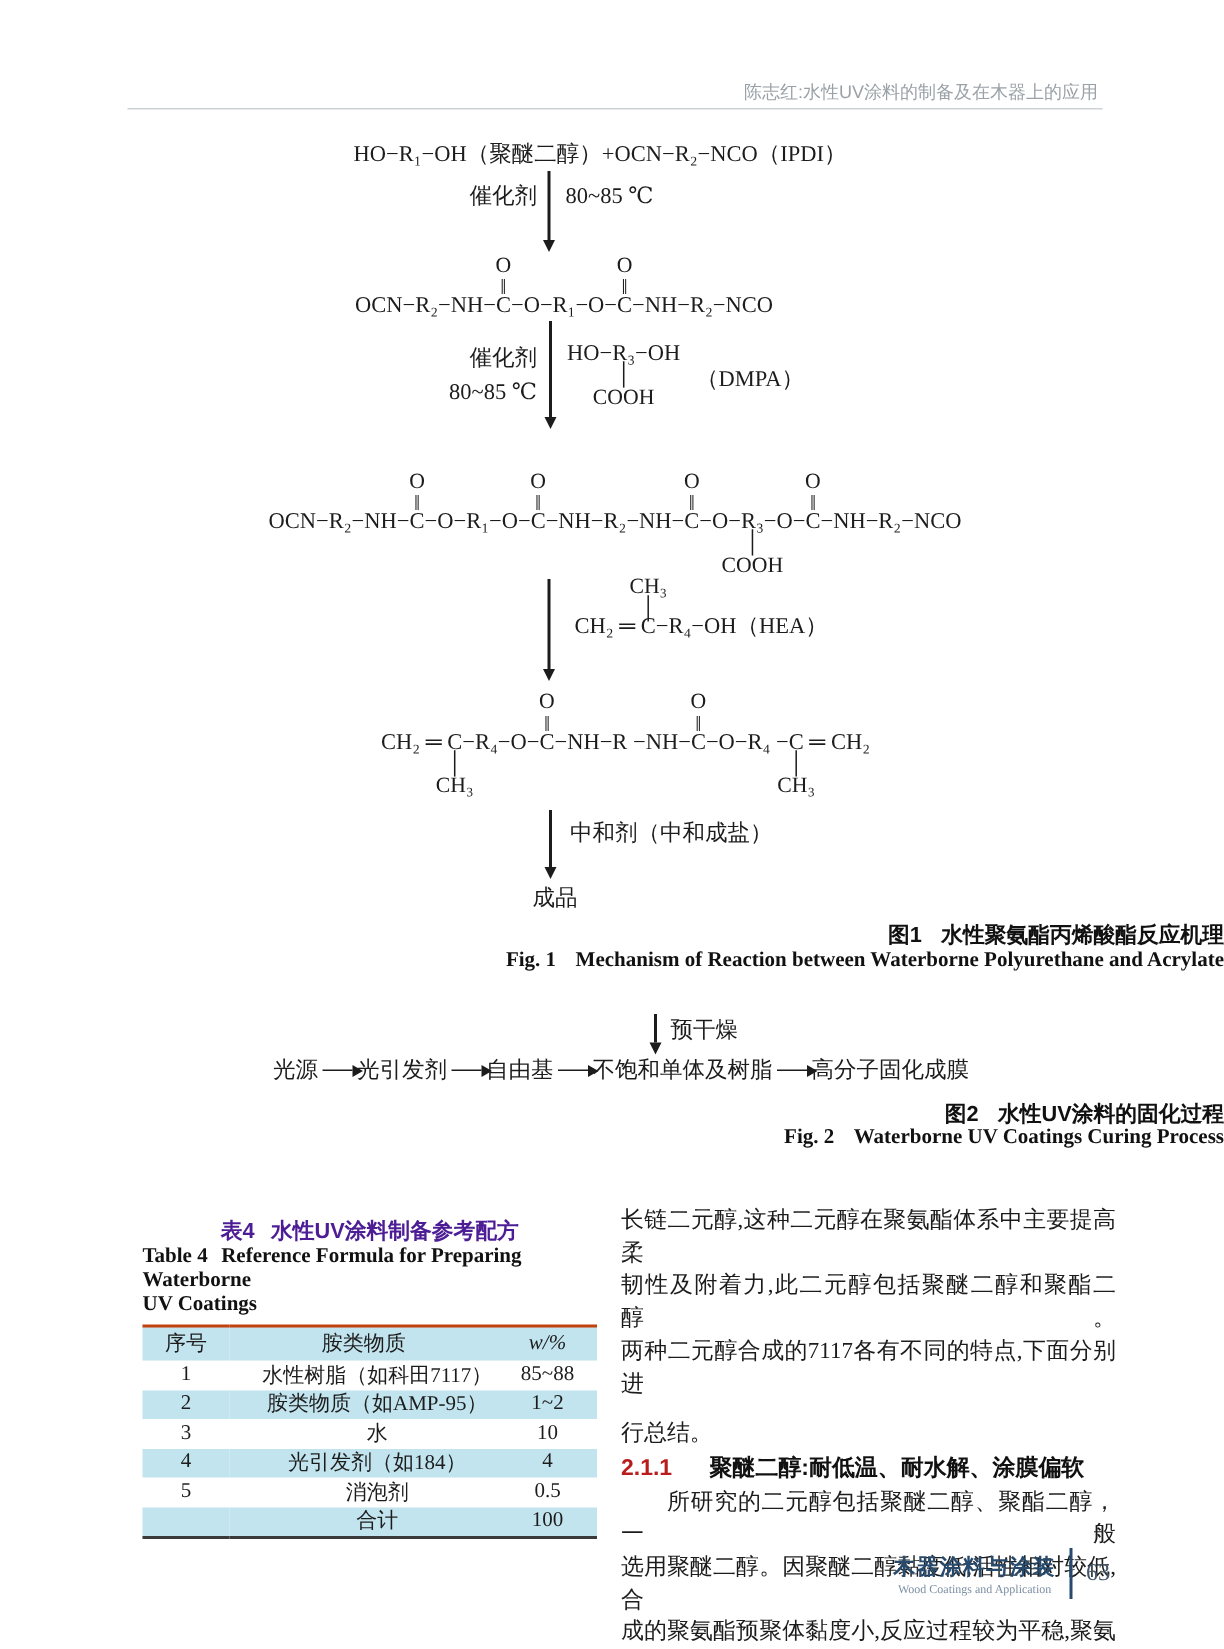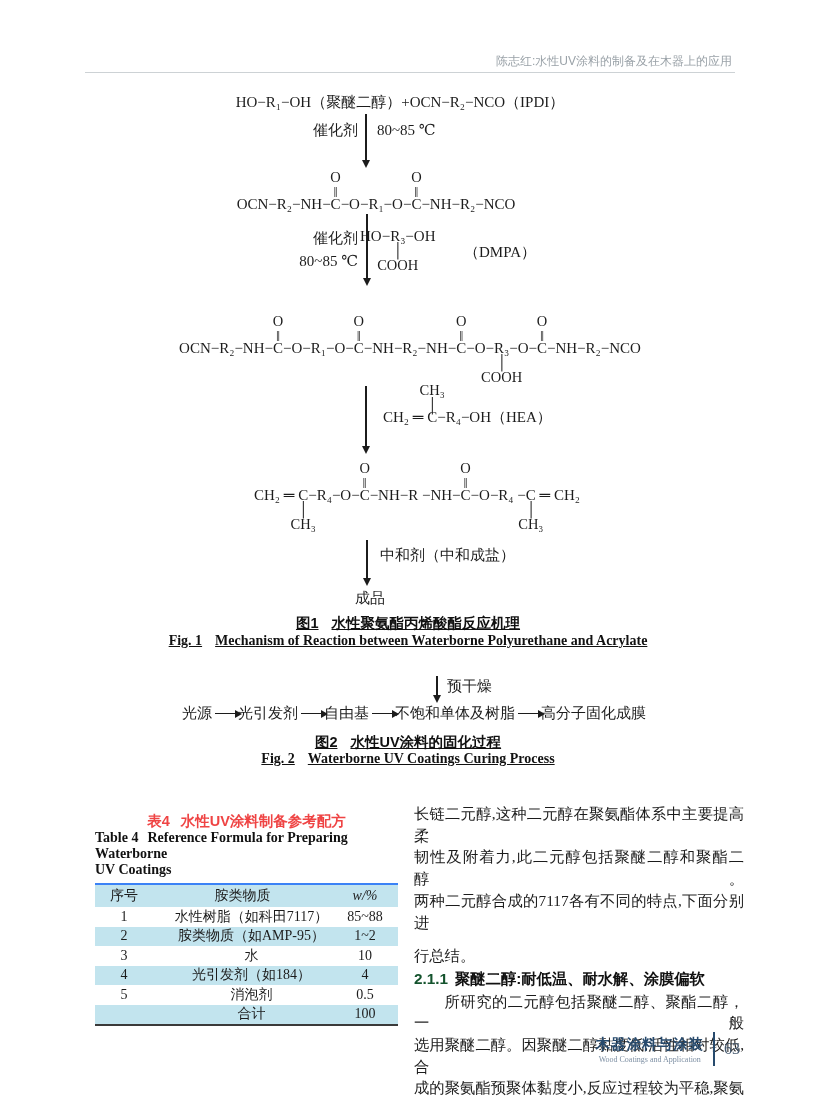--- a/index.html
+++ b/index.html
@@ -32,52 +32,52 @@
                  border-top:8px solid var(--ink);border-left:4.5px solid transparent;border-right:4.5px solid transparent;}
   .harrow{display:inline-block;width:20px;height:1.5px;background:var(--ink);position:relative;
           margin:0 3px;vertical-align:4px;}
   .harrow::after{content:"";position:absolute;left:100%;top:50%;transform:translateY(-50%);
                  border-left:7px solid var(--ink);border-top:4px solid transparent;border-bottom:4px solid transparent;}
 
   .dlabel{position:absolute;font-family:var(--serif);font-size:15px;color:var(--ink);white-space:pre;}
   .tr{text-align:right;}
 
   
-  .cap{position:absolute;left:0;width:816px;text-align:center;font-weight:bold;color:#111;text-decoration:underline;}
+  .cap{position:absolute;left:0;width:816px;text-align:right;font-weight:bold;color:#111;}
   .cap-cn{font-family:var(--sans);font-size:14.5px;}
   .cap-en{font-family:var(--serif);font-size:14px;}
   .cap .lbl{margin-right:13px;}
 
   
   .flow{position:absolute;top:704px;left:0;width:816px;display:flex;justify-content:center;
         align-items:center;font-family:var(--serif);font-size:15px;color:var(--ink);transform:translateX(6px);}
 
   
   .tblock{position:absolute;left:95px;top:812px;width:303px;}
-  .t-title-cn{text-align:center;font-family:var(--sans);font-weight:bold;font-size:14.5px;color:#ef4444;line-height:18px;}
+  .t-title-cn{text-align:center;font-family:var(--sans);font-weight:bold;font-size:14.5px;color:#4c1d95;line-height:18px;}
   .t-title-cn .lbl{margin-right:11px;}
   .t-title-en{text-align:left;font-family:var(--serif);font-weight:bold;font-size:14px;color:#111;line-height:16px;}
   .t-title-en .lbl{margin-right:9px;}
   .tblock table{width:100%;border-collapse:collapse;margin-top:5px;font-family:var(--serif);
-                font-size:14px;color:var(--ink);border-top:2px solid #3b82f6;border-bottom:2px solid #3a3a3a;}
+                font-size:14px;color:var(--ink);border-top:2px solid #c2410c;border-bottom:2px solid #3a3a3a;}
   .tblock th{font-weight:normal;height:22px;padding:0;}
   .tblock td{height:19.5px;padding:0;}
   .tblock .stripe{background:#c2e4ee;}
   .tblock .c{text-align:center;}
   .tblock .name{text-align:center;padding-left:18px;}
   .tblock .ital{font-style:italic;}
 
   
   .article{position:absolute;left:414px;top:803px;width:330px;font-family:var(--serif);
            font-size:15.3px;color:var(--ink);line-height:21.7px;}
   .line{text-align:justify;text-align-last:justify;}
   .line.end{text-align-last:left;margin-top:12px;}
   .line.indent{text-indent:2em;}
   .h211{font-family:var(--sans);font-weight:bold;color:#111;margin:1px 0;}
-  .h211 .num{color:#14532d;margin-right:7px;}
+  .h211 .num{color:#b91c1c;margin-right:25px;}
 
   
   .footer{position:absolute;top:1032px;left:556px;width:184px;display:flex;align-items:center;
           justify-content:flex-end;gap:9px;}
   .f-brand{text-align:center;}
   .f-cn{font-family:var(--sans);font-weight:bold;font-size:14.5px;color:#274a6d;letter-spacing:1px;}
   .f-en{font-family:var(--serif);font-size:8px;color:#7d8fa3;margin-top:1px;}
   .f-bar{width:2px;height:34px;background:#274a6d;}
   .f-num{font-family:var(--serif);font-size:16px;color:#44586e;}
 </style>
@@ -97,21 +97,21 @@
   <div class="dlabel tr" style="left:268px;top:121px;width:90px">催化剂</div>
   <div class="dlabel" style="left:377px;top:121px">80~85 ℃</div>
 
   <div class="formula" style="top:196px">
     <span class="frow" style="transform:translateX(-32px)"><span class="tok"><span>OCN−R₂−NH−</span></span><span class="tok"><span>C</span><span class="above"><span>O</span><span>‖</span></span></span><span class="tok"><span>−O−R₁−O−</span></span><span class="tok"><span>C</span><span class="above"><span>O</span><span>‖</span></span></span><span class="tok"><span>−NH−R₂−NCO</span></span></span>
   </div>
 
   <div class="varrow" style="left:366px;top:214px;height:64px"></div>
   <div class="dlabel tr" style="left:258px;top:229px;width:100px">催化剂</div>
   <div class="dlabel tr" style="left:258px;top:252px;width:100px">80~85 ℃</div>
-  <div class="formula-abs" style="left:360px;top:228px">
+  <div class="formula-abs" style="left:378px;top:228px">
     <span class="frow"><span class="tok"><span>HO−</span></span><span class="tok"><span>R₃</span><span class="below"><span>│</span><span>COOH</span></span></span><span class="tok"><span>−OH</span></span></span>
   </div>
   <div class="dlabel" style="left:464px;top:243px">（DMPA）</div>
 
   <div class="formula" style="top:340px">
     <span class="frow" style="transform:translateX(2px)"><span class="tok"><span>OCN−R₂−NH−</span></span><span class="tok"><span>C</span><span class="above"><span>O</span><span>‖</span></span></span><span class="tok"><span>−O−R₁−O−</span></span><span class="tok"><span>C</span><span class="above"><span>O</span><span>‖</span></span></span><span class="tok"><span>−NH−R₂−NH−</span></span><span class="tok"><span>C</span><span class="above"><span>O</span><span>‖</span></span></span><span class="tok"><span>−O−</span></span><span class="tok"><span>R₃</span><span class="below"><span>│</span><span>COOH</span></span></span><span class="tok"><span>−O−</span></span><span class="tok"><span>C</span><span class="above"><span>O</span><span>‖</span></span></span><span class="tok"><span>−NH−R₂−NCO</span></span></span>
   </div>
 
   <div class="varrow" style="left:365px;top:386px;height:60px"></div>
   <div class="formula-abs" style="left:383px;top:408px">

